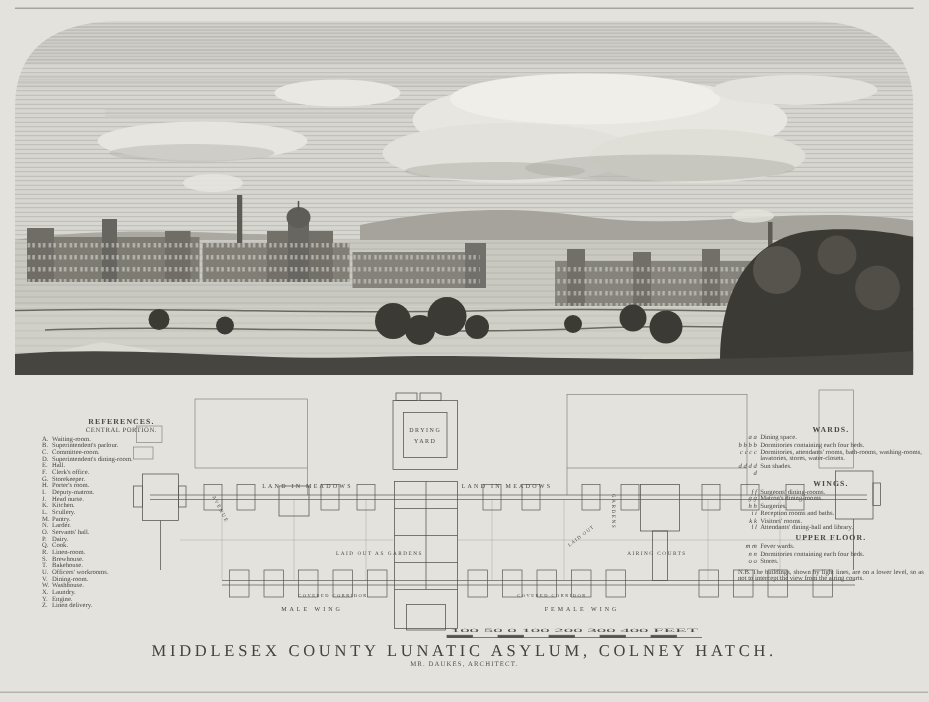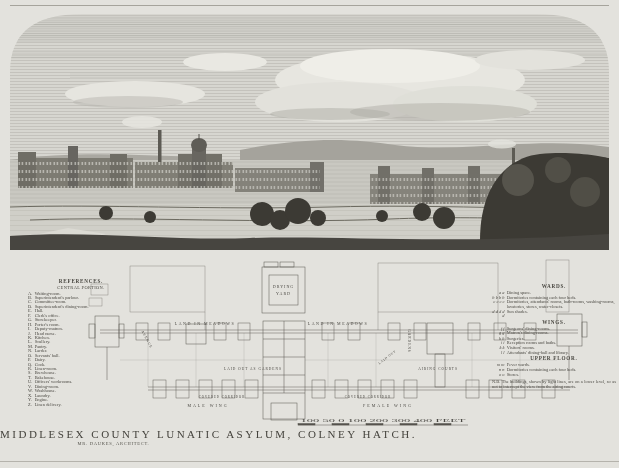--- a/index.html
+++ b/index.html
@@ -20,21 +20,21 @@
   .ref-sub{text-align:center;font-size:6px;letter-spacing:.5px;margin-bottom:2px;}
   .ref-li{display:flex;}
   .ref-li .k{width:9px;flex:none;}
   .ref-li .t{flex:1;}
   .wards-li{display:flex;margin-bottom:.5px;}
   .wards-li .m{width:17px;flex:none;text-align:right;padding-right:3px;font-style:italic;}
   .wards-li .t{flex:1;}
   .ref-section{margin-bottom:3px;}
   .ref-note{margin-top:4px;text-align:justify;}
 
-  .caption{position:absolute;left:0;top:428px;width:619px;text-align:left;}
+  .caption{position:absolute;left:0;top:428px;width:619px;text-align:center;}
   .caption .title{font-size:11px;letter-spacing:2.5px;color:#44423c;}
   .caption .credit{font-size:6px;letter-spacing:1px;color:#55534c;transform:scale(.75);transform-origin:top center;margin-top:1px;}
 
   svg text{font-family:"Liberation Serif", serif;fill:#4a4843;}
 </style>
 </head>
 <body>
 
 <div class="page">
 

